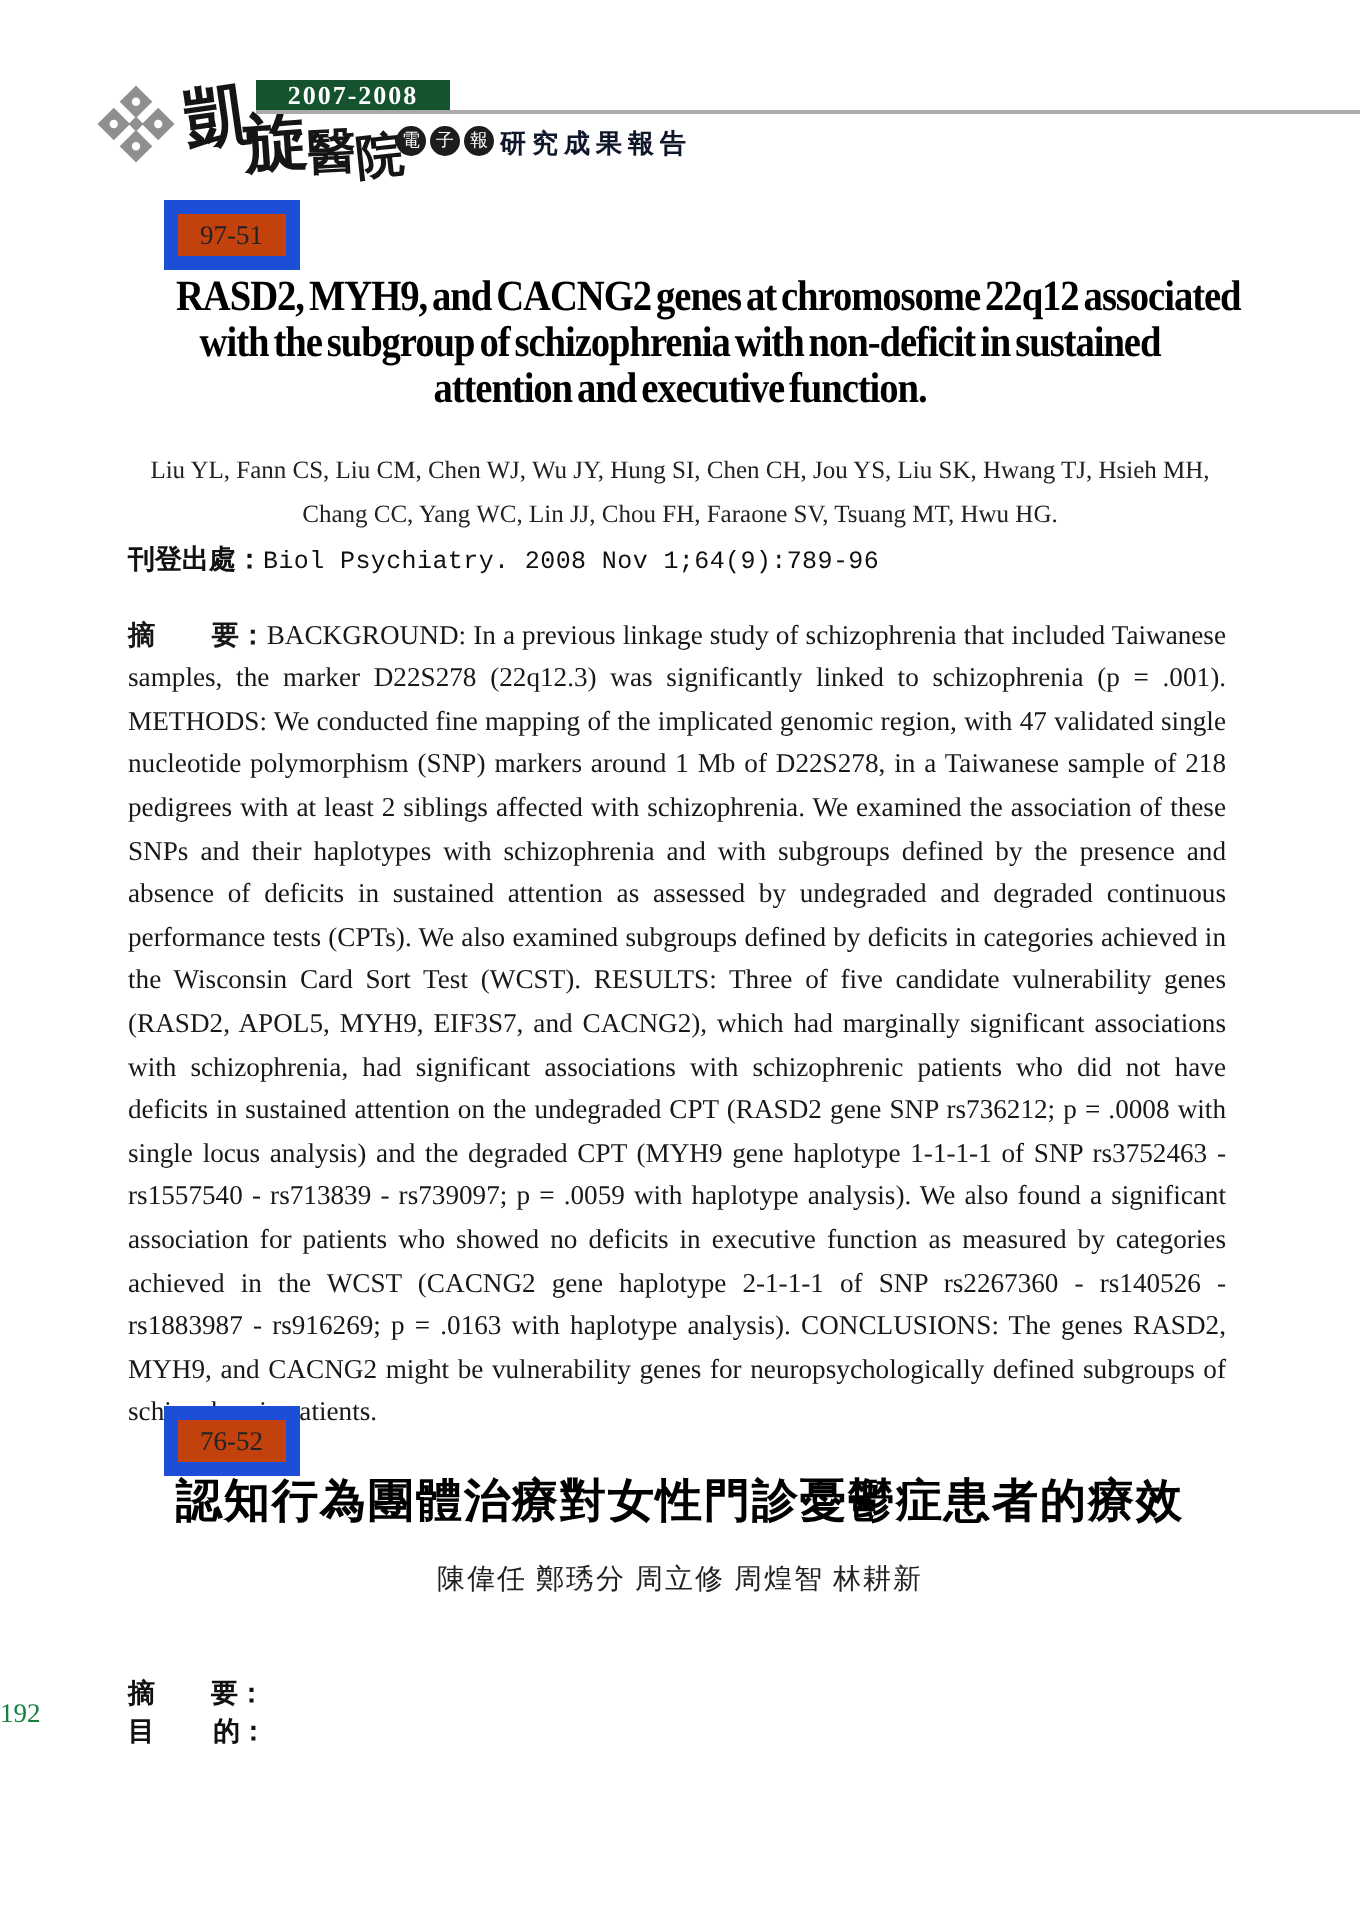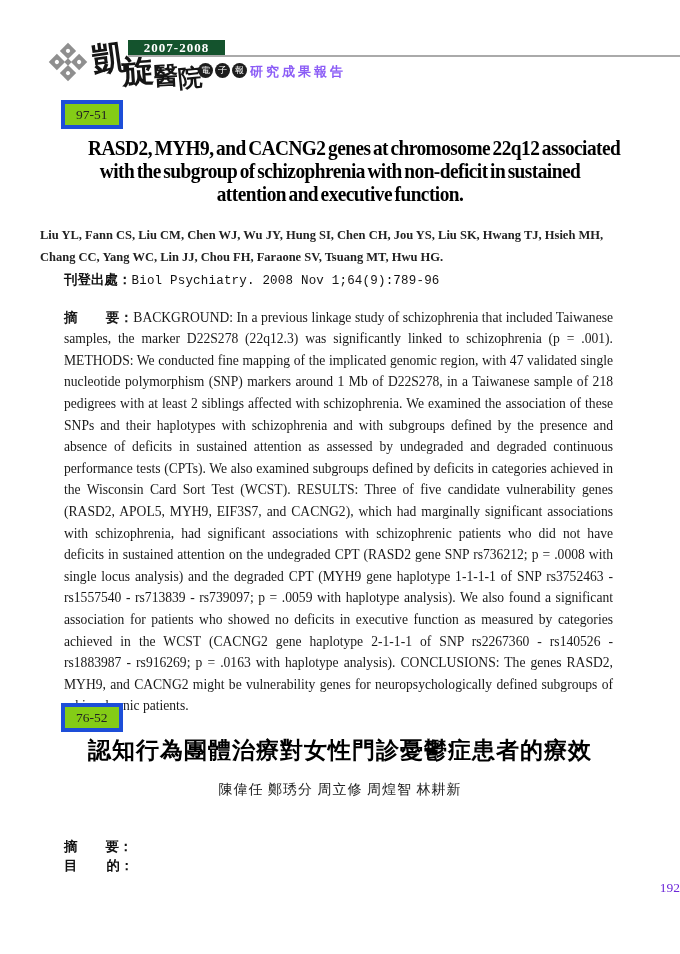--- a/index.html
+++ b/index.html
@@ -19,39 +19,39 @@
     position:absolute; left:128px; top:40px; width:97px; height:16px;
     background:#14532d; color:#fff; text-align:center;
     font:bold 13px/16px "Liberation Serif", serif; letter-spacing:1px;
   }
   .header-line { position:absolute; left:128px; top:55px; width:552px; height:2px; background:#aaaaaa; }
   .seals { position:absolute; left:198px; top:63px; display:flex; gap:2px; }
   .seal {
     width:15px; height:15px; border-radius:50%; background:#1d1d1d; color:#fff;
     font-family:"Liberation Sans", sans-serif; font-size:9px; line-height:15px; text-align:center;
   }
-  .series-title { position:absolute; left:250px; top:63px; font-size:13px; letter-spacing:3px; font-weight:600; color:#8b5cf6; }
+  .series-title { position:absolute; left:250px; top:63px; font-size:13px; letter-spacing:3px; font-weight:600; color:#0f172a; }
 
   
   .entry-id {
-    position:absolute; left:61px; border:4px solid #1d4ed8; background:#84cc16;
+    position:absolute; left:82px; border:7px solid #1d4ed8; background:#c2410c;
     font-size:13.5px; line-height:1; padding:4px 11px 3px; color:#222;
   }
   .id1 { top:100px; }
   .id2 { top:703px; }
 
   
   .title-en { position:absolute; left:60px; top:137px; width:560px; text-align:center; }
   .title-en-line {
     font-weight:bold; font-size:21.5px; line-height:23px; white-space:nowrap;
     letter-spacing:-0.6px; word-spacing:-2px; transform:scaleX(0.9); color:#000;
   }
   .authors-en {
-    position:absolute; left:40px; top:224px; width:600px; 
-    font-size:12.5px; line-height:22px; color:#222;font-weight:bold;
+    position:absolute; left:40px; top:224px; width:600px; text-align:center;
+    font-size:12.5px; line-height:22px; color:#222;
   }
   .source-row { position:absolute; left:64px; font-size:13.5px; white-space:nowrap; }
   .source-row .lbl { font-weight:bold; }
   .source-val { font-family:"Liberation Mono", monospace; font-size:12.5px; letter-spacing:0.2px; }
   .src1 { top:271px; }
   .src2 { top:817px; }
 
   .abstract {
     position:absolute; left:64px; top:293px; width:549px;
     font-size:13.6px; line-height:21.6px; text-align:justify; color:#181818;
@@ -69,21 +69,21 @@
   .authors-zh {
     position:absolute; left:40px; top:781px; width:600px; text-align:center;
     font-size:14px; letter-spacing:1px; color:#222;
   }
   .abs2-row { position:absolute; left:64px; top:838px; font-size:13.5px; font-weight:bold; }
   .purpose-row { position:absolute; left:64px; top:857px; width:552px; display:flex; font-size:13.4px; }
   .purpose-label { flex:0 0 56px; display:flex; justify-content:space-between; font-weight:bold; }
   .purpose-colon { flex:0 0 14px; font-weight:bold; }
   .purpose-text { width:482px; text-align:justify; line-height:18.5px; color:#181818; }
 
-  .page-number { position:absolute; left:0; top:880px; width:680px; text-align:right; font-size:13.5px; color:#6d28d9; }
+  .page-number { position:absolute; left:0; top:849px; width:680px; text-align:left; font-size:13.5px; color:#15803d; }
 </style>
 </head>
 <body>
 
 <div class="page">
 
   <svg class="logo" viewBox="0 0 42 42" xmlns="http://www.w3.org/2000/svg">
     <g transform="rotate(45 21 21)">
       <rect x="8" y="8" width="11" height="11" fill="#8f8f8f"></rect>
       <rect x="23" y="8" width="11" height="11" fill="#8f8f8f"></rect>

